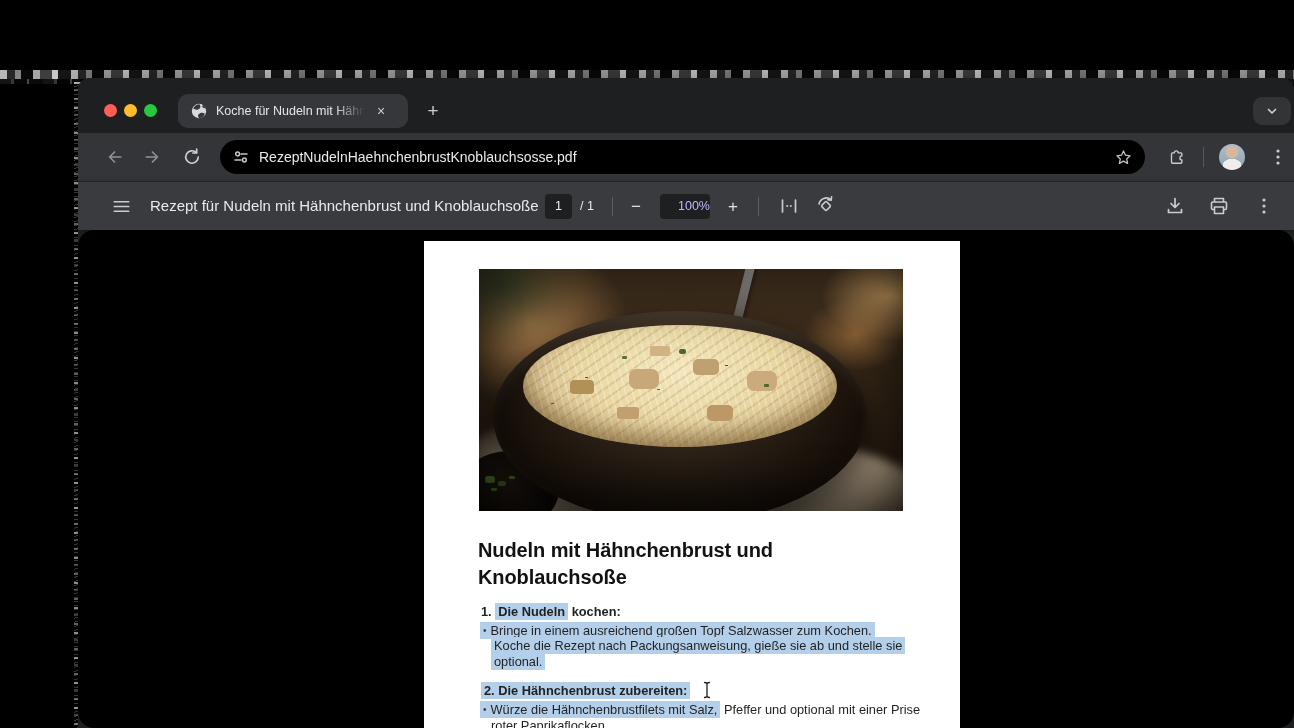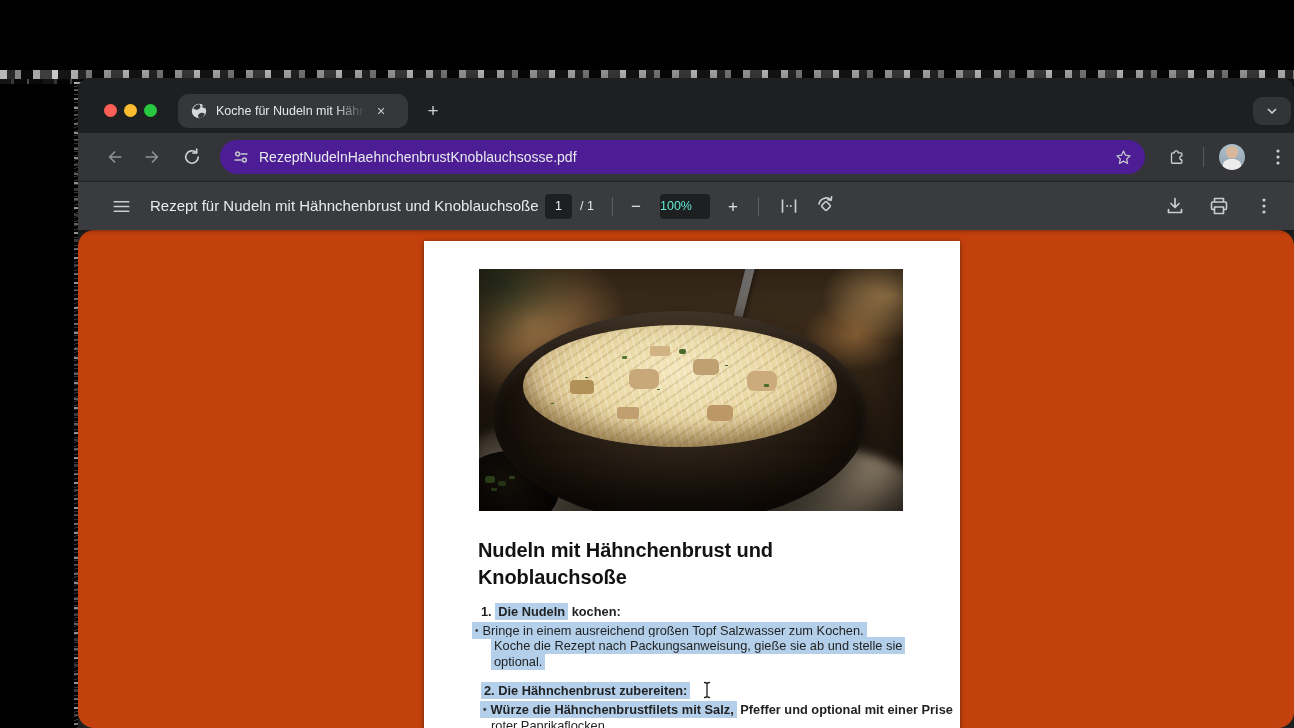--- a/index.html
+++ b/index.html
@@ -39,22 +39,22 @@
     display:flex; align-items:center; justify-content:center; border-radius:50%; }
   .newtab { position:absolute; left:344px; top:22px; width:22px; height:22px; color:#c9ccd0;
     font-size:19px; font-weight:400; display:flex; align-items:center; justify-content:center; }
   .tabsearch { position:absolute; left:1175px; top:19px; width:38px; height:28px; background:#333436;
     border-radius:9px; display:flex; align-items:center; justify-content:center; color:#c9ccd0; }
 
   
   .toolbar { position:relative; width:100%; height:48px; background:#343539; }
   .nav-btn { position:absolute; top:14px; width:20px; height:20px; color:#8e9296; }
   .nav-btn.reload { color:#cdd0d3; }
-  .urlbar { position:absolute; left:142px; top:7px; width:925px; height:34px; background:#4c1d95;
-    border-radius:17px; display:flex; align-items:center; }
+  .urlbar { position:absolute; left:142px; top:7px; width:925px; height:34px; background:#000000;
+    border-radius:17px; display:flex; align-items:center;text-decoration:underline; }
   .urlbar .tune { margin-left:13px; width:16px; height:16px; color:#c3c6c9; flex:0 0 auto; }
   .urlbar .url-text { margin-left:10px; font-size:14px; color:#e8eaed; white-space:nowrap; flex:1 1 auto; }
   .urlbar .star { margin-right:12px; width:19px; height:19px; color:#c3c6c9; flex:0 0 auto; }
   .ext-btn { position:absolute; left:1089px; top:15px; width:19px; height:19px; color:#c9ccd0; }
   .tb-sep { position:absolute; left:1125px; top:14px; width:1px; height:20px; background:#55585c; }
   .avatar { position:absolute; left:1141px; top:11px; width:26px; height:26px; border-radius:50%;
     background:
       radial-gradient(circle at 50% 32%, #d9b79a 0 27%, rgba(0,0,0,0) 29%),
       radial-gradient(ellipse 60% 38% at 50% 80%, #eeedeb 0 58%, rgba(0,0,0,0) 60%),
       linear-gradient(180deg,#aebfca,#8da2b0); }
@@ -66,25 +66,25 @@
     box-shadow:0 1px 4px rgba(0,0,0,.35); z-index:3; }
   .pdfbar .menu { position:absolute; left:34px; top:15px; width:19px; height:19px; color:#c9ccd0; }
   .doc-title { position:absolute; left:72px; top:0; height:48px; line-height:48px; font-size:15px; color:#e8eaed; }
   .pagebox { position:absolute; left:467px; top:12px; width:27px; height:25px; background:#1e1f21;
     border-radius:4px; color:#f0f1f2; font-size:12.5px; text-align:center; line-height:25px; }
   .pagetotal { position:absolute; left:502px; top:0; height:48px; line-height:48px; font-size:12.5px; color:#e8eaed; }
   .pdf-sep { position:absolute; top:15px; width:1px; height:19px; background:#5b5e62; }
   .zoombtn { position:absolute; top:12px; width:22px; height:25px; color:#dfe1e4; font-size:17px;
     display:flex; align-items:center; justify-content:center; }
   .zoombox { position:absolute; left:582px; top:12px; width:50px; height:25px; background:#1e1f21;
-    border-radius:4px; color:#5eead4; font-size:12.5px; text-align:left; line-height:25px; }
+    border-radius:4px; color:#c4b5fd; font-size:12.5px; text-align:right; line-height:25px; }
   .pdf-icon { position:absolute; top:14px; width:20px; height:20px; color:#c9ccd0; }
 
   
-  .viewer { position:relative; width:100%; height:498px; background:#c2410c; overflow:hidden;border-radius:16px; }
+  .viewer { position:relative; width:100%; height:498px; background:#000000; overflow:hidden;border-radius:16px; }
   .pdfpage { position:absolute; left:346px; top:11px; width:536px; height:500px; background:#fff;
     box-shadow:0 1px 5px rgba(0,0,0,.45); }
 
   
   .photo { position:absolute; left:55px; top:28px; width:424px; height:242px; overflow:hidden;
     background:
       radial-gradient(ellipse 120px 95px at 5% 6%, rgba(47,57,35,.9) 0%, rgba(47,57,35,0) 70%),
       radial-gradient(ellipse 150px 125px at 12% 22%, rgba(176,129,77,.95) 0%, rgba(176,129,77,0) 65%),
       radial-gradient(ellipse 95px 62px at 97% 11%, rgba(205,160,99,.95) 0%, rgba(205,160,99,0) 72%),
       radial-gradient(ellipse 75px 52px at 89% 27%, rgba(150,106,58,.85) 0%, rgba(150,106,58,0) 70%),
@@ -292,27 +292,27 @@
           <div class="vignette"></div>
         </div>
 
         <div class="doc-h1">
           <div>Nudeln mit Hähnchenbrust und</div>
           <div>Knoblauchsoße</div>
         </div>
 
         <div class="tline bold" style="left:57px; top:363px;"><span>1.</span> <span class="hl">Die Nudeln</span><span> kochen:</span></div>
 
-        <div class="tline" style="left:48px; top:382px;"><span class="hl"><span class="bullet-glyph">•</span><span>Bringe in einem ausreichend großen Topf Salzwasser zum Kochen.</span></span></div>
+        <div class="tline" style="left:56px; top:382px;"><span class="hl"><span class="bullet-glyph">•</span><span>Bringe in einem ausreichend großen Topf Salzwasser zum Kochen.</span></span></div>
         <div class="tline" style="left:67px; top:397px;"><span class="hl">Koche die Rezept nach Packungsanweisung, gieße sie ab und stelle sie</span></div>
         <div class="tline" style="left:67px; top:413px;"><span class="hl">optional.</span></div>
 
         <div class="tline bold" style="left:57px; top:442px;"><span class="hl"><span>2.</span> <span>Die Hähnchenbrust zubereiten:</span></span></div>
 
-        <div class="tline" style="left:56px; top:461px;font-weight:bold;"><span class="hl"><span class="bullet-glyph">•</span><span>Würze die Hähnchenbrustfilets mit Salz,</span></span><span> Pfeffer und optional mit einer Prise</span></div>
+        <div class="tline" style="left:56px; top:461px;"><span class="hl"><span class="bullet-glyph">•</span><span>Würze die Hähnchenbrustfilets mit Salz,</span></span><span> Pfeffer und optional mit einer Prise</span></div>
         <div class="tline" style="left:67px; top:477px;">roter Paprikaflocken</div>
 
         <span class="cursor">
           <svg viewBox="0 0 14 20">
               <path d="M4.5 2.5 C6.3 2.5 7 3.4 7 3.9 C7 3.4 7.7 2.5 9.5 2.5 M4.5 17.5 C6.3 17.5 7 16.6 7 16.1 C7 16.6 7.7 17.5 9.5 17.5 M7 3.7 V16.3" fill="none" stroke="currentColor" stroke-width="1.3" stroke-linecap="round"></path>
             </svg>
         </span>
 
       </div>
     </div>

